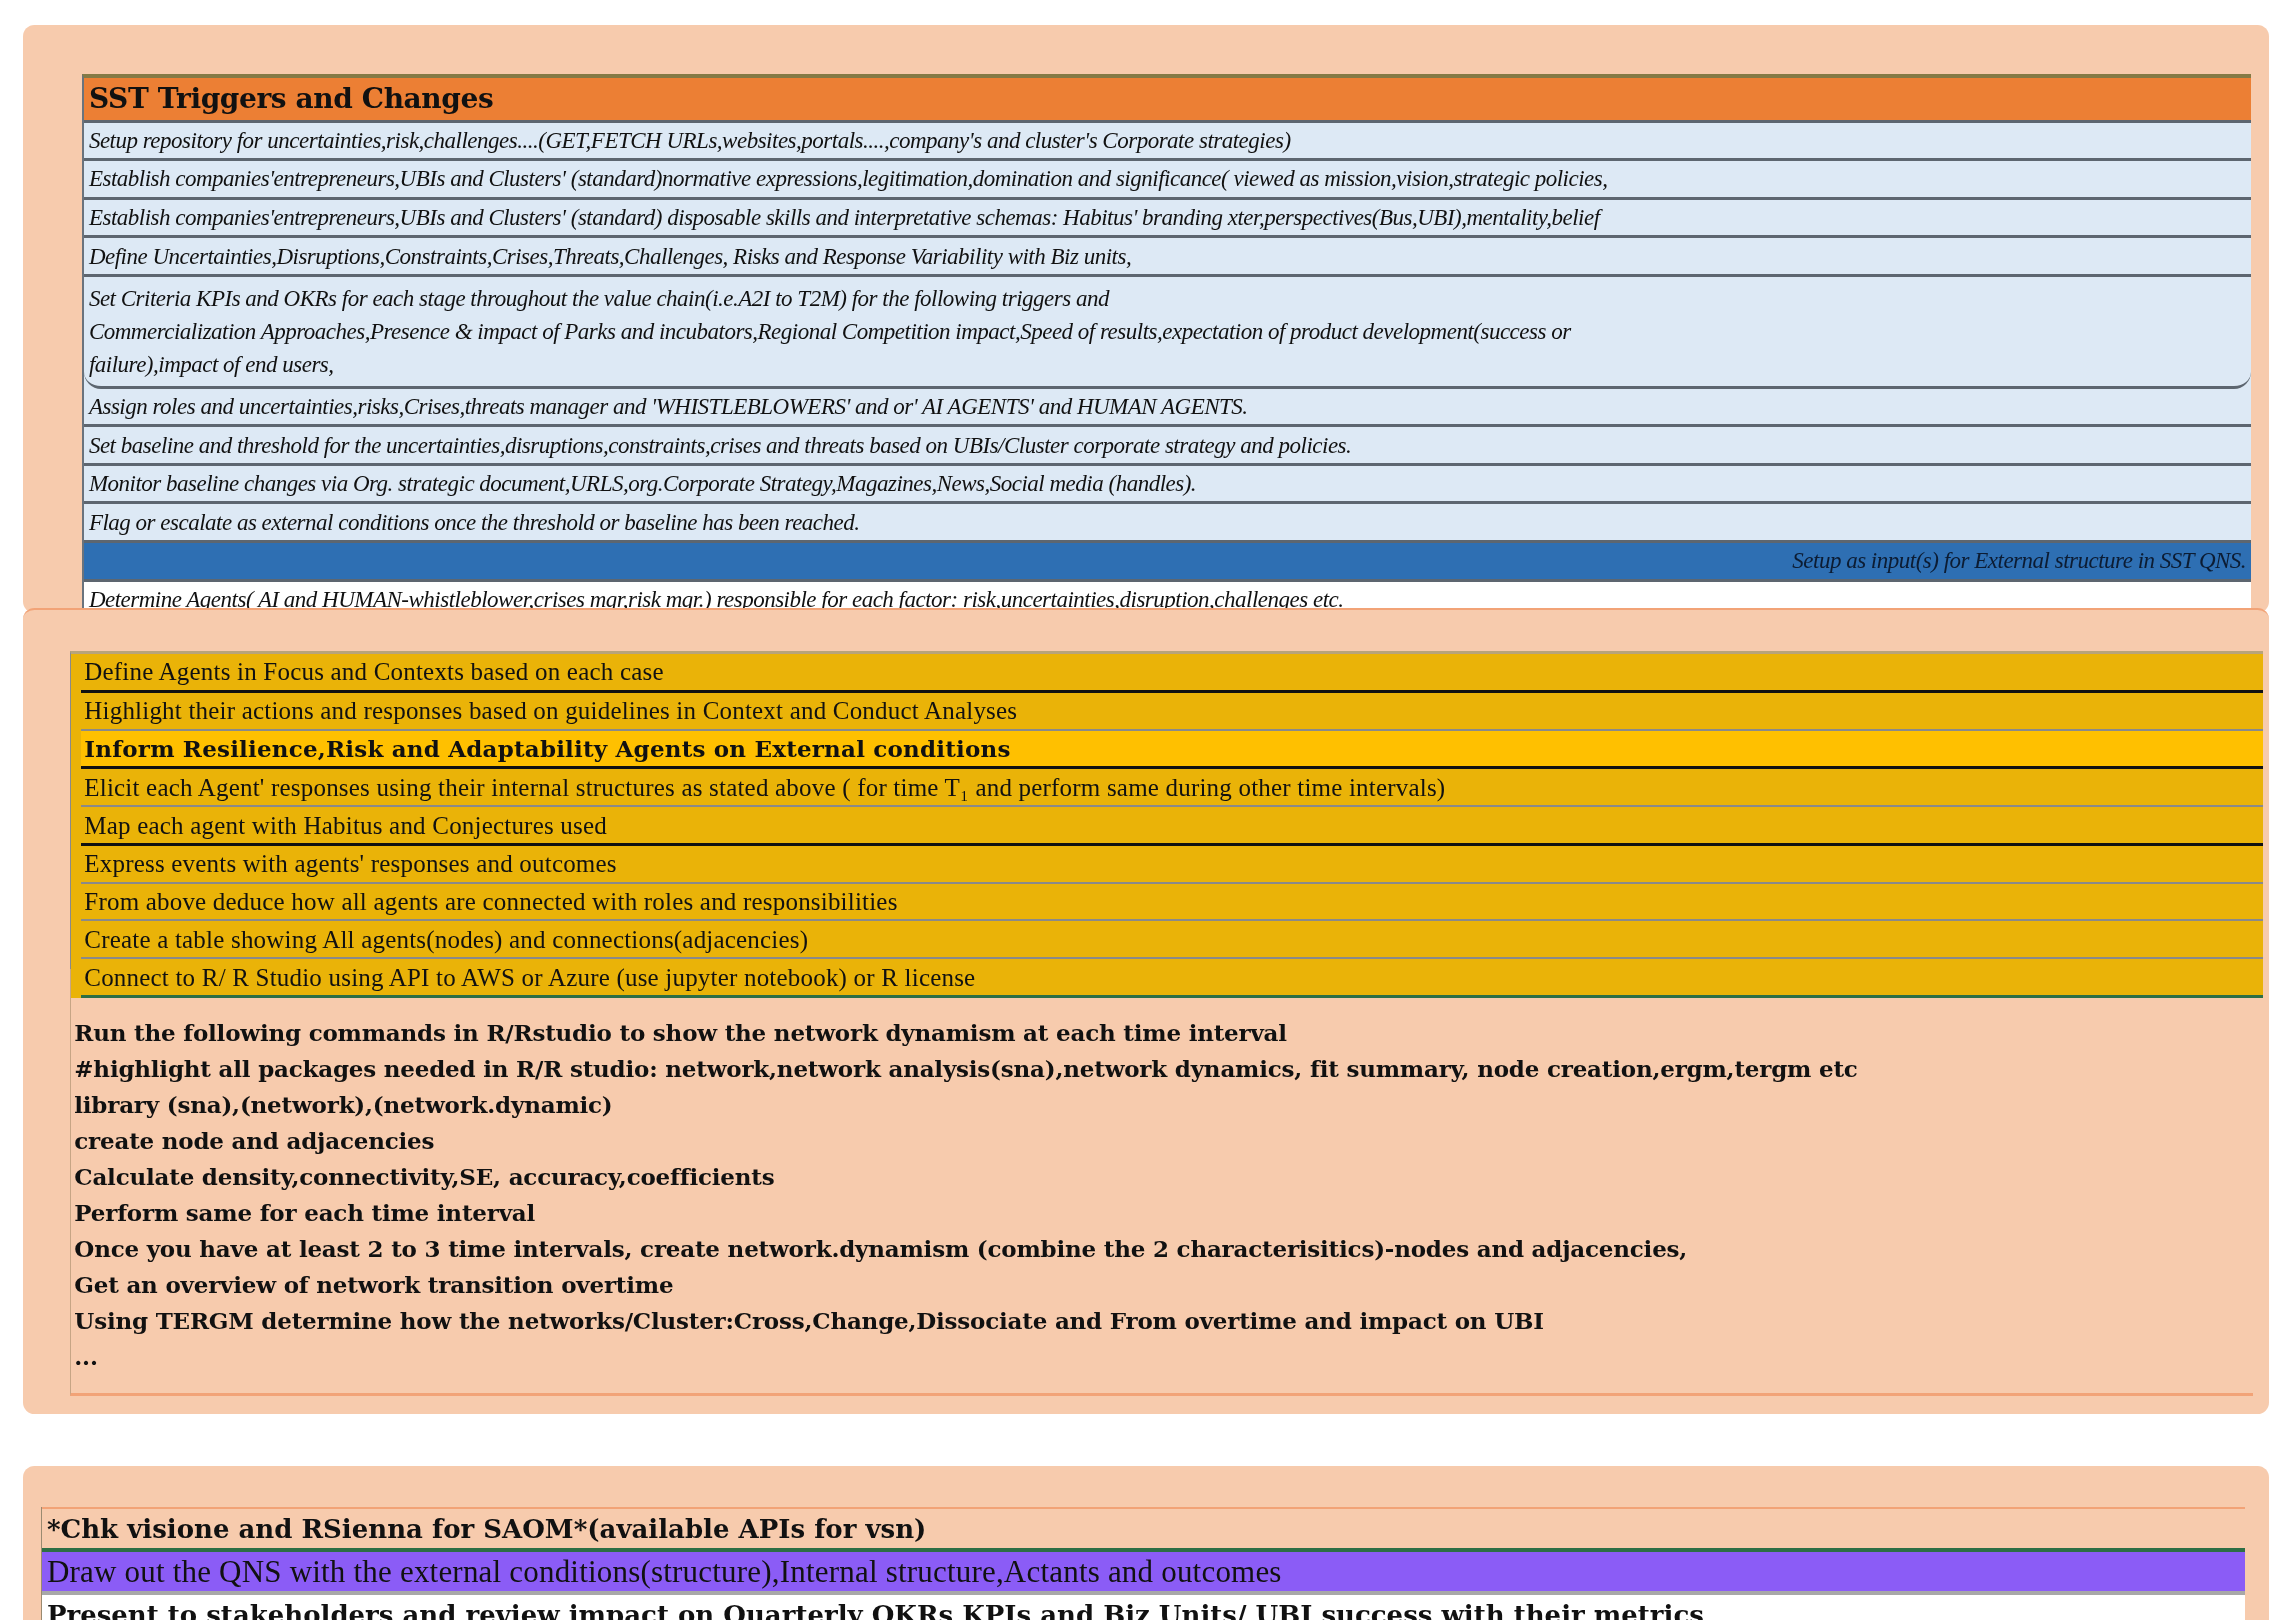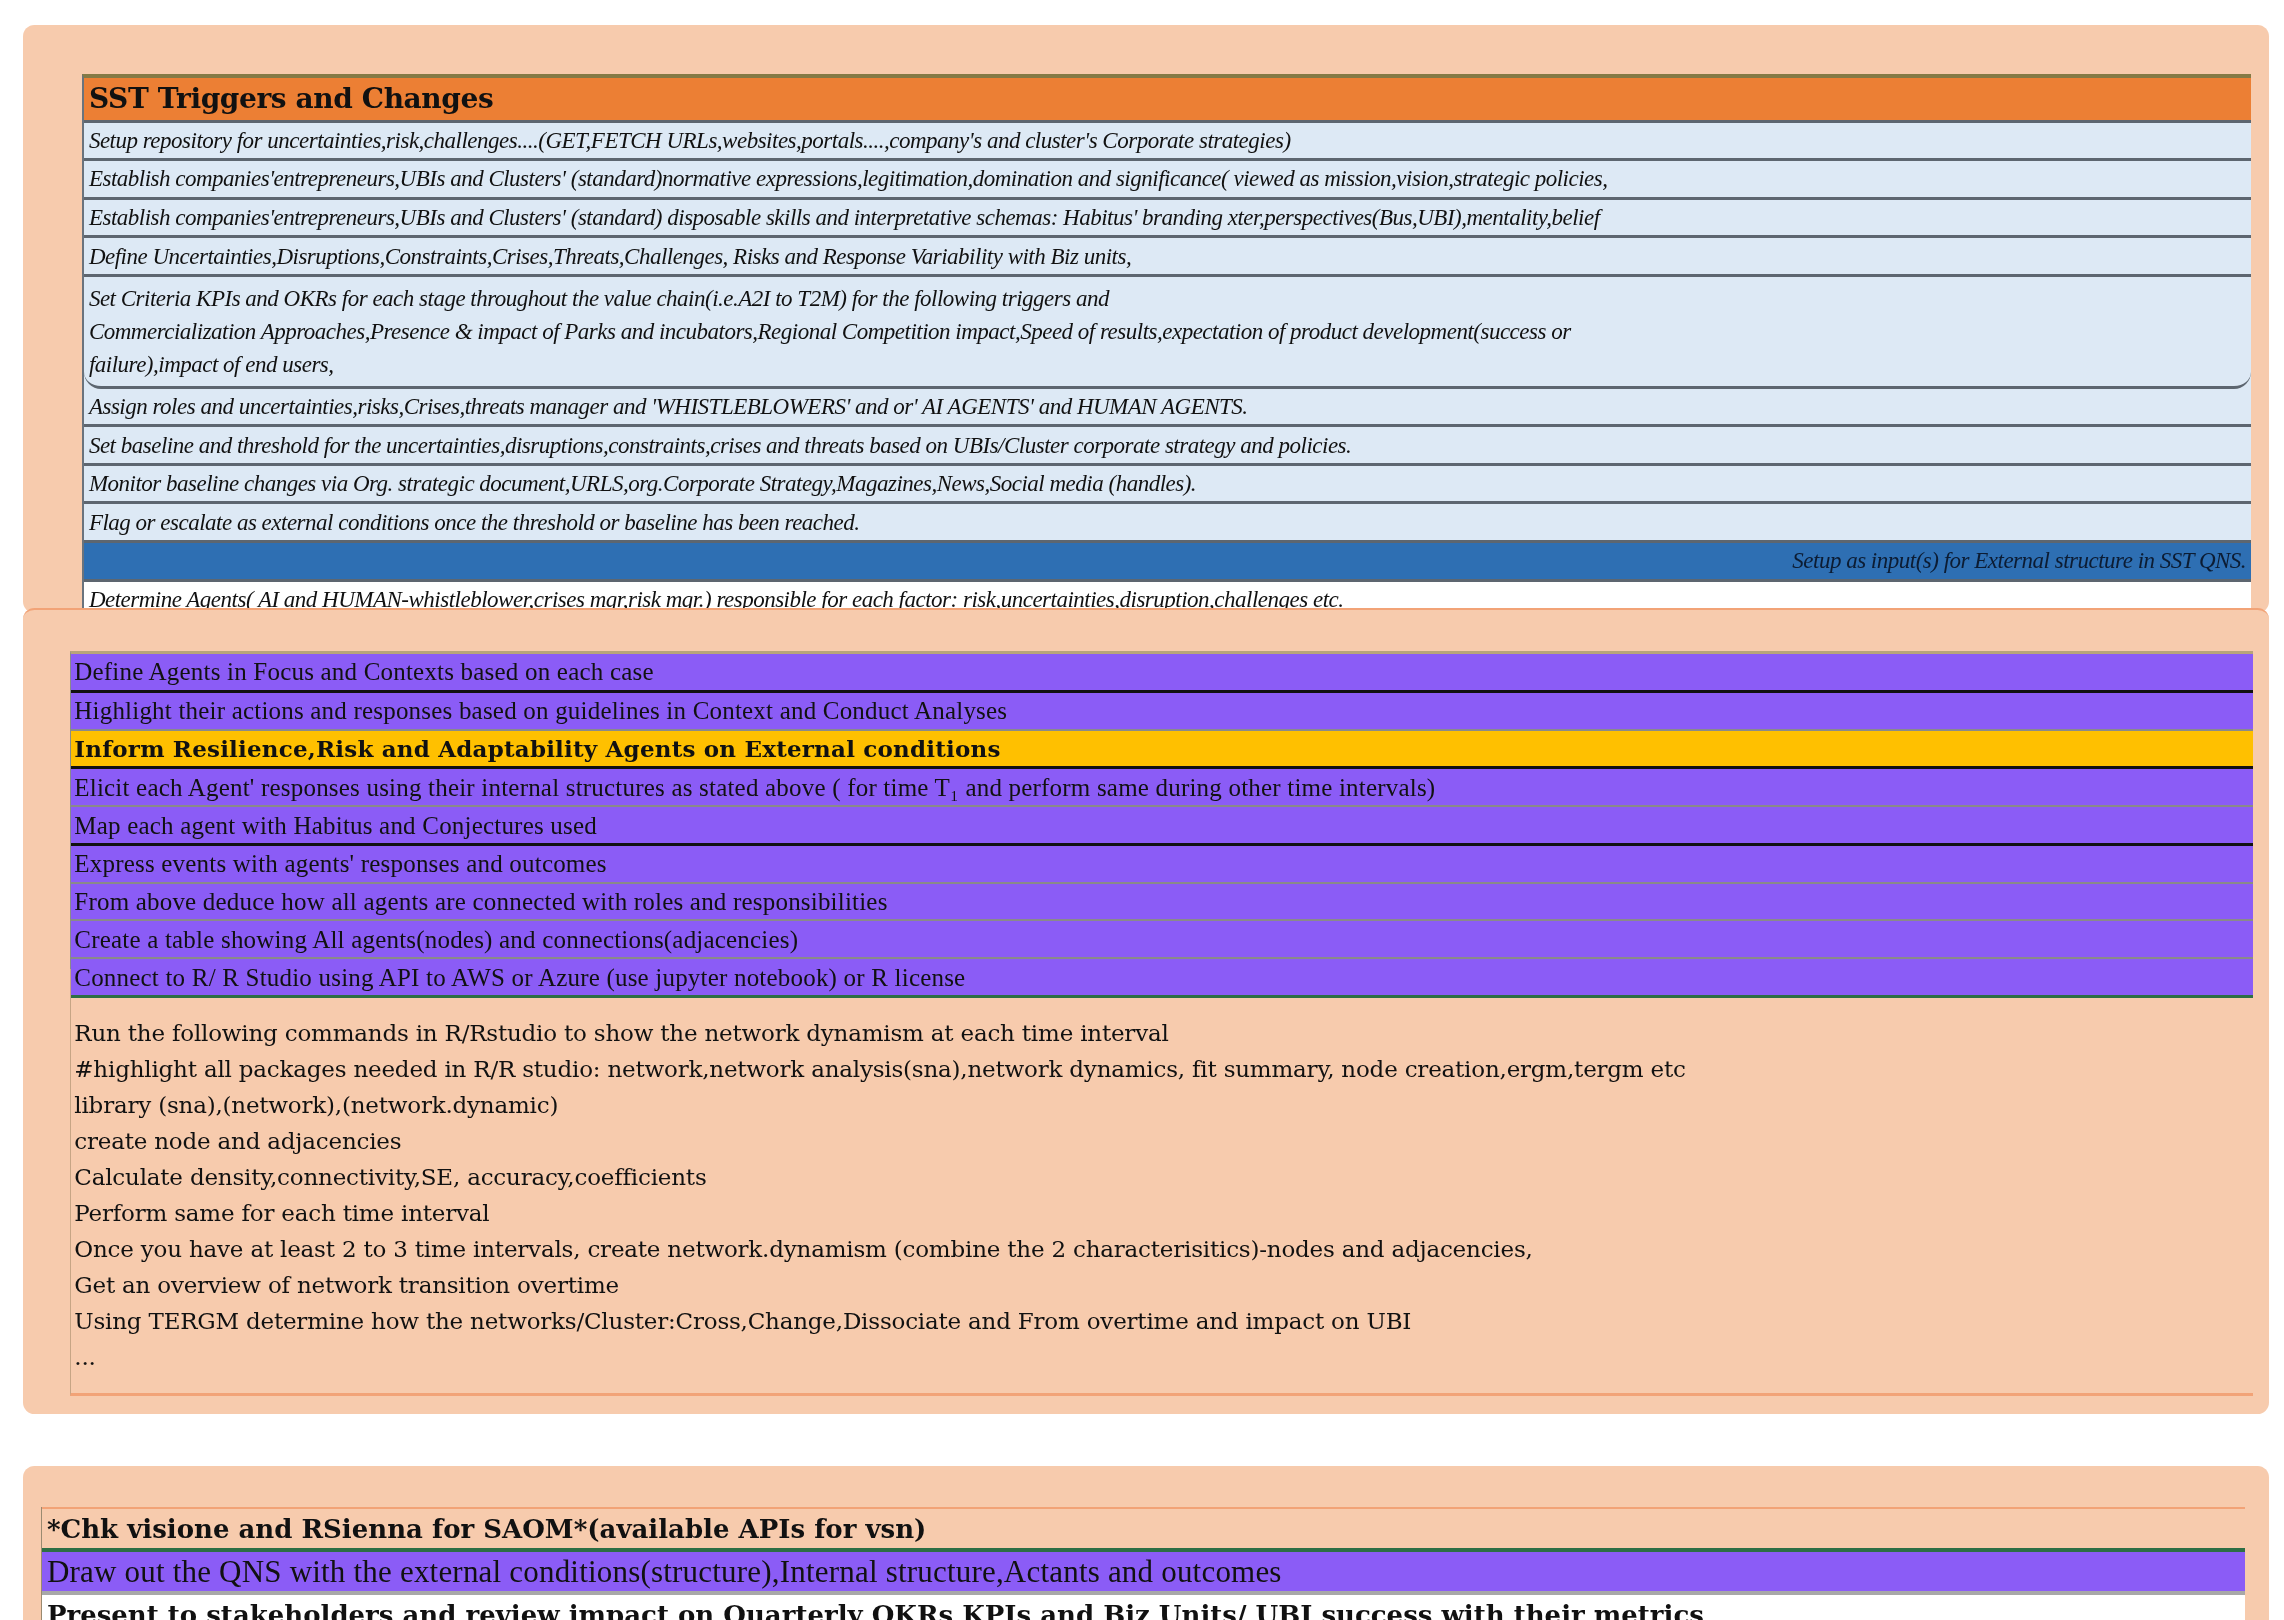--- a/index.html
+++ b/index.html
@@ -19,32 +19,32 @@
                font-size: 28px; letter-spacing: -0.4px; border-bottom: 3.3px solid #5d6670; }
     .t1 .row { border-bottom: 3.3px solid #5d6670; padding: 3.3px 4.9px; font-size: 23px;
                line-height: 29px; white-space: nowrap; overflow: hidden;
                font-family: "Liberation Serif", serif; letter-spacing: -0.5px;
                transform-origin: left; font-style: italic; }
     .t1 .row.multi { white-space: normal; line-height: 33px; padding: 4.9px 4.9px; border-radius: 17px; }
     .t1 .row.sel { background: #2e6fb3; color: #0c1c33; text-align: right; }
     .t1 .row.white { background: #ffffff; border-bottom: none; height: 36px; }
 
     
-    .t2 { position: absolute; left: 47px; top: 41px; width: 2182px; background: #8b5cf6;
-          border-top: 3.3px solid #b8a47a; border-left: 1.6px solid #8a8a8a; }
+    .t2 { position: absolute; left: 47px; top: 41px; width: 2182px; background: #eab308;
+          border-top: 3.3px solid #b8a47a; border-left: 1.6px solid #8a8a8a; padding-left: 10px; }
     .t2 .row { font-family: "Liberation Serif", serif; font-size: 25px; line-height: 31px;
                padding: 2.4px 3.3px; border-bottom: 2.4px solid #8a8a8a; white-space: nowrap;
                letter-spacing: 0.2px; }
     .t2 .row.dark { border-bottom: 3.3px solid #111; }
     .t2 .row.yellow { background: #ffc000; font-weight: bold; font-family: "DejaVu Serif", serif;
                       font-size: 23px; border-bottom: 3.3px solid #111; }
     .t2 .row.green { border-bottom: 3.3px solid #2d6e45; }
     .code { position: absolute; left: 47px; top: 359px; width: 2182px; height: 424px;
             border-left: 1.6px solid #c7a585; border-bottom: 3.3px solid #f2a377; }
-    .code .line { font-family: "DejaVu Serif", serif; font-weight: normal; font-size: 23px;
+    .code .line { font-family: "DejaVu Serif", serif; font-weight: bold; font-size: 23px;
                   line-height: 36px; padding-left: 3.3px; white-space: nowrap; letter-spacing: -0.2px; }
     .code .spacer { height: 46px; }
 
     
     .t3 { position: absolute; left: 18px; top: 41px; width: 2203px; border-left: 1.6px solid #9a8a70; }
     .t3 .row { padding: 1.6px 4.9px; font-size: 28px; line-height: 36px; white-space: nowrap; }
     .t3 .row.peach { background: #f7cbad; font-weight: bold; font-family: "DejaVu Serif", serif;
                      border-top: 2.4px solid #f2a377; border-bottom: 4.9px solid #2d6e45; font-size: 26px; }
     .t3 .row.plain { background: #8b5cf6; font-family: "Liberation Serif", serif; font-size: 31px;
                      border-bottom: 4.1px solid #a8a8a8; letter-spacing: 0.2px; }

